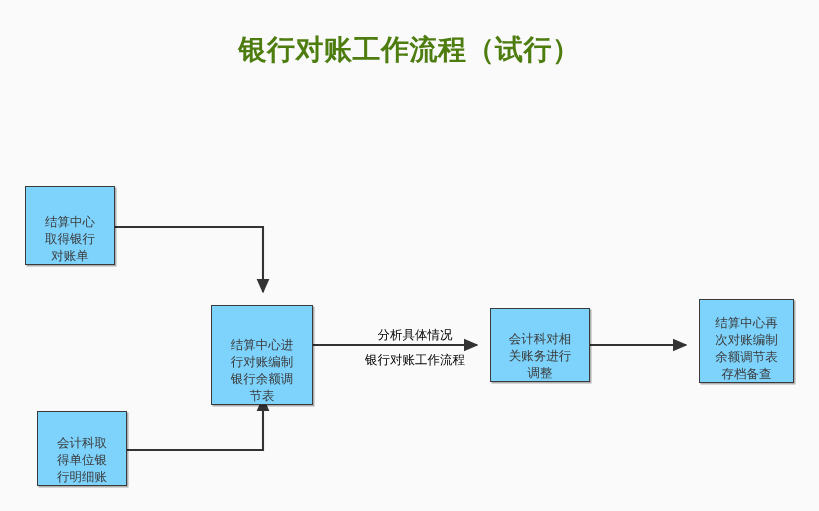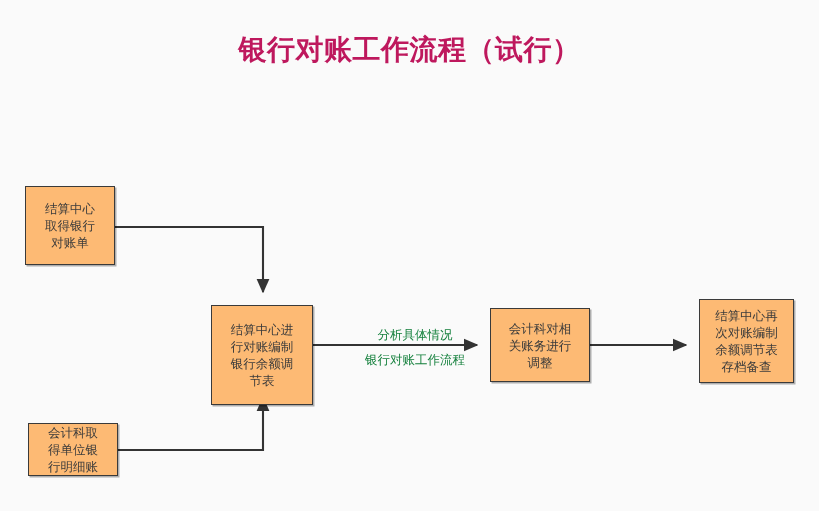--- a/index.html
+++ b/index.html
@@ -28,55 +28,55 @@
     height: 511px;
   }
   .title {
     position: absolute;
     left: 0;
     top: 33px;
     width: 819px;
     text-align: center;
     font-size: 28px;
     font-weight: bold;
-    color: #be185d;
+    color: #4d7c0f;
     letter-spacing: 0.5px;
     line-height: 34px;
     white-space: nowrap;
   }
   .node {
     position: absolute;
     box-sizing: border-box;
-    background: #fdba74;
+    background: #7dd3fc;
     border: 1.6px solid #3a3a3a;
     display: flex;
-    align-items: center;
+    align-items: flex-end;
     justify-content: center;
     box-shadow: 1.5px 1.5px 0 rgba(0,0,0,0.30);
   }
   .node-text {
     font-size: 12.5px;
     line-height: 17px;
     color: #3b3b3b;
     text-align: center;
     white-space: pre-line;
     padding: 0 2px;
   }
   
   #node-bank-statement   { left: 25px;  top: 186px; width: 90px;  height: 79px; }
-  #node-ledger-detail    { left: 28px;  top: 411px; width: 90px;  height: 53px; margin-top: 12px; }
+  #node-ledger-detail    { left: 37px;  top: 411px; width: 90px;  height: 75px; }
   #node-reconcile-table  { left: 211px; top: 305px; width: 102px; height: 100px; }
   #node-adjust-accounts  { left: 490px; top: 308px; width: 100px; height: 74px; }
   #node-archive-review   { left: 699px; top: 299px; width: 95px;  height: 84px; }
 
   .edge-label {
     position: absolute;
     font-size: 12.5px;
     line-height: 17px;
-    color: #15803d;
+    color: #000000;
     text-align: center;
     white-space: nowrap;
   }
   #edge-label-analyze { left: 330px; top: 326px; width: 170px; }
   #edge-label-correct { left: 330px; top: 351px; width: 170px; }
 </style>
 </head>
 <body>
 
 <div id="canvas">

